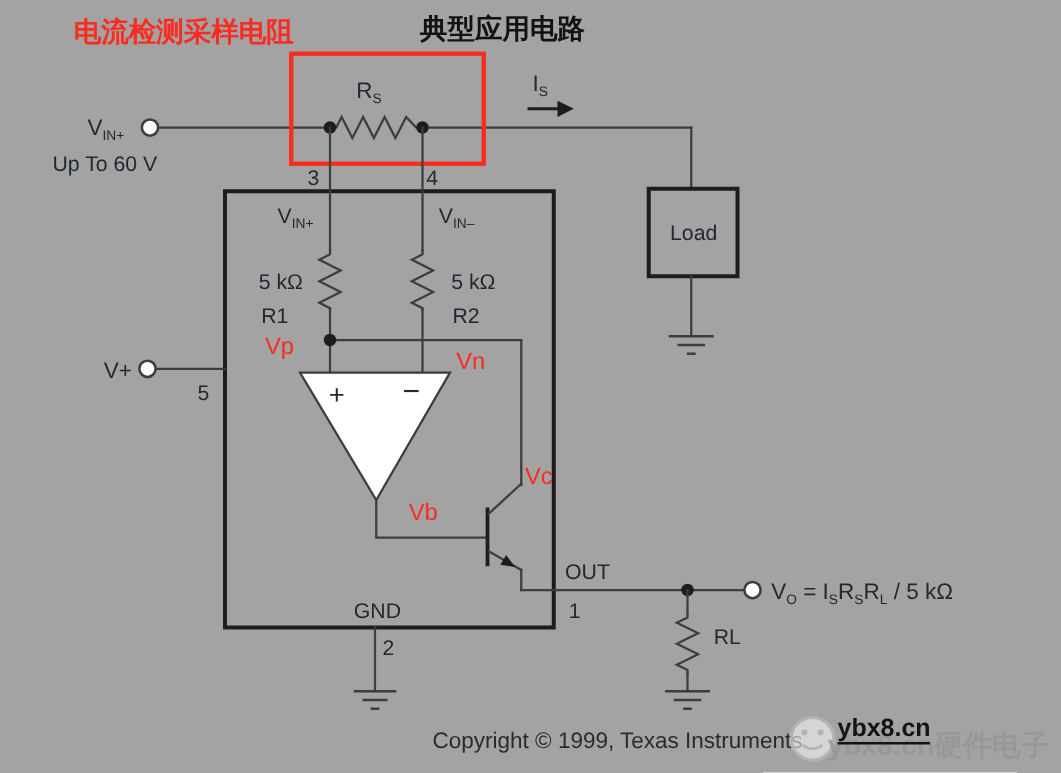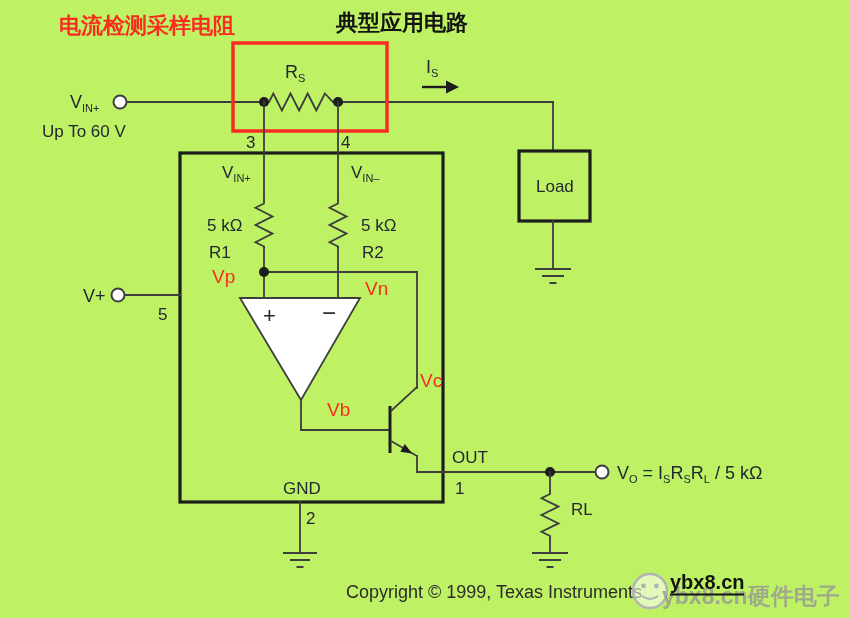--- a/index.html
+++ b/index.html
@@ -1,17 +1,17 @@
 <!DOCTYPE html>
 <html><head>
 <meta charset="utf-8">
 <style>
   html,body{margin:0;padding:0;background:#ffffff;}
   .stage{
-    position:relative;width:849px;height:618px;background:#bef264;
+    position:relative;width:849px;height:618px;background:#a3a3a3;
     font-family:"Liberation Sans", sans-serif;overflow:hidden;
   }
   svg{display:block;}
   svg text{fill:#232830;}
   .wire{stroke:#3d3d3d;stroke-width:1.8;fill:none;stroke-linecap:square;}
   .thick{stroke:#1d1d1d;stroke-width:3.2;fill:none;}
   .dot{fill:#1d1d1d;stroke:none;}
   .term{fill:#ffffff;stroke:#3d3d3d;stroke-width:2;}
   .lbl{font-size:17px;}
   .lbl18{font-size:18px;}

